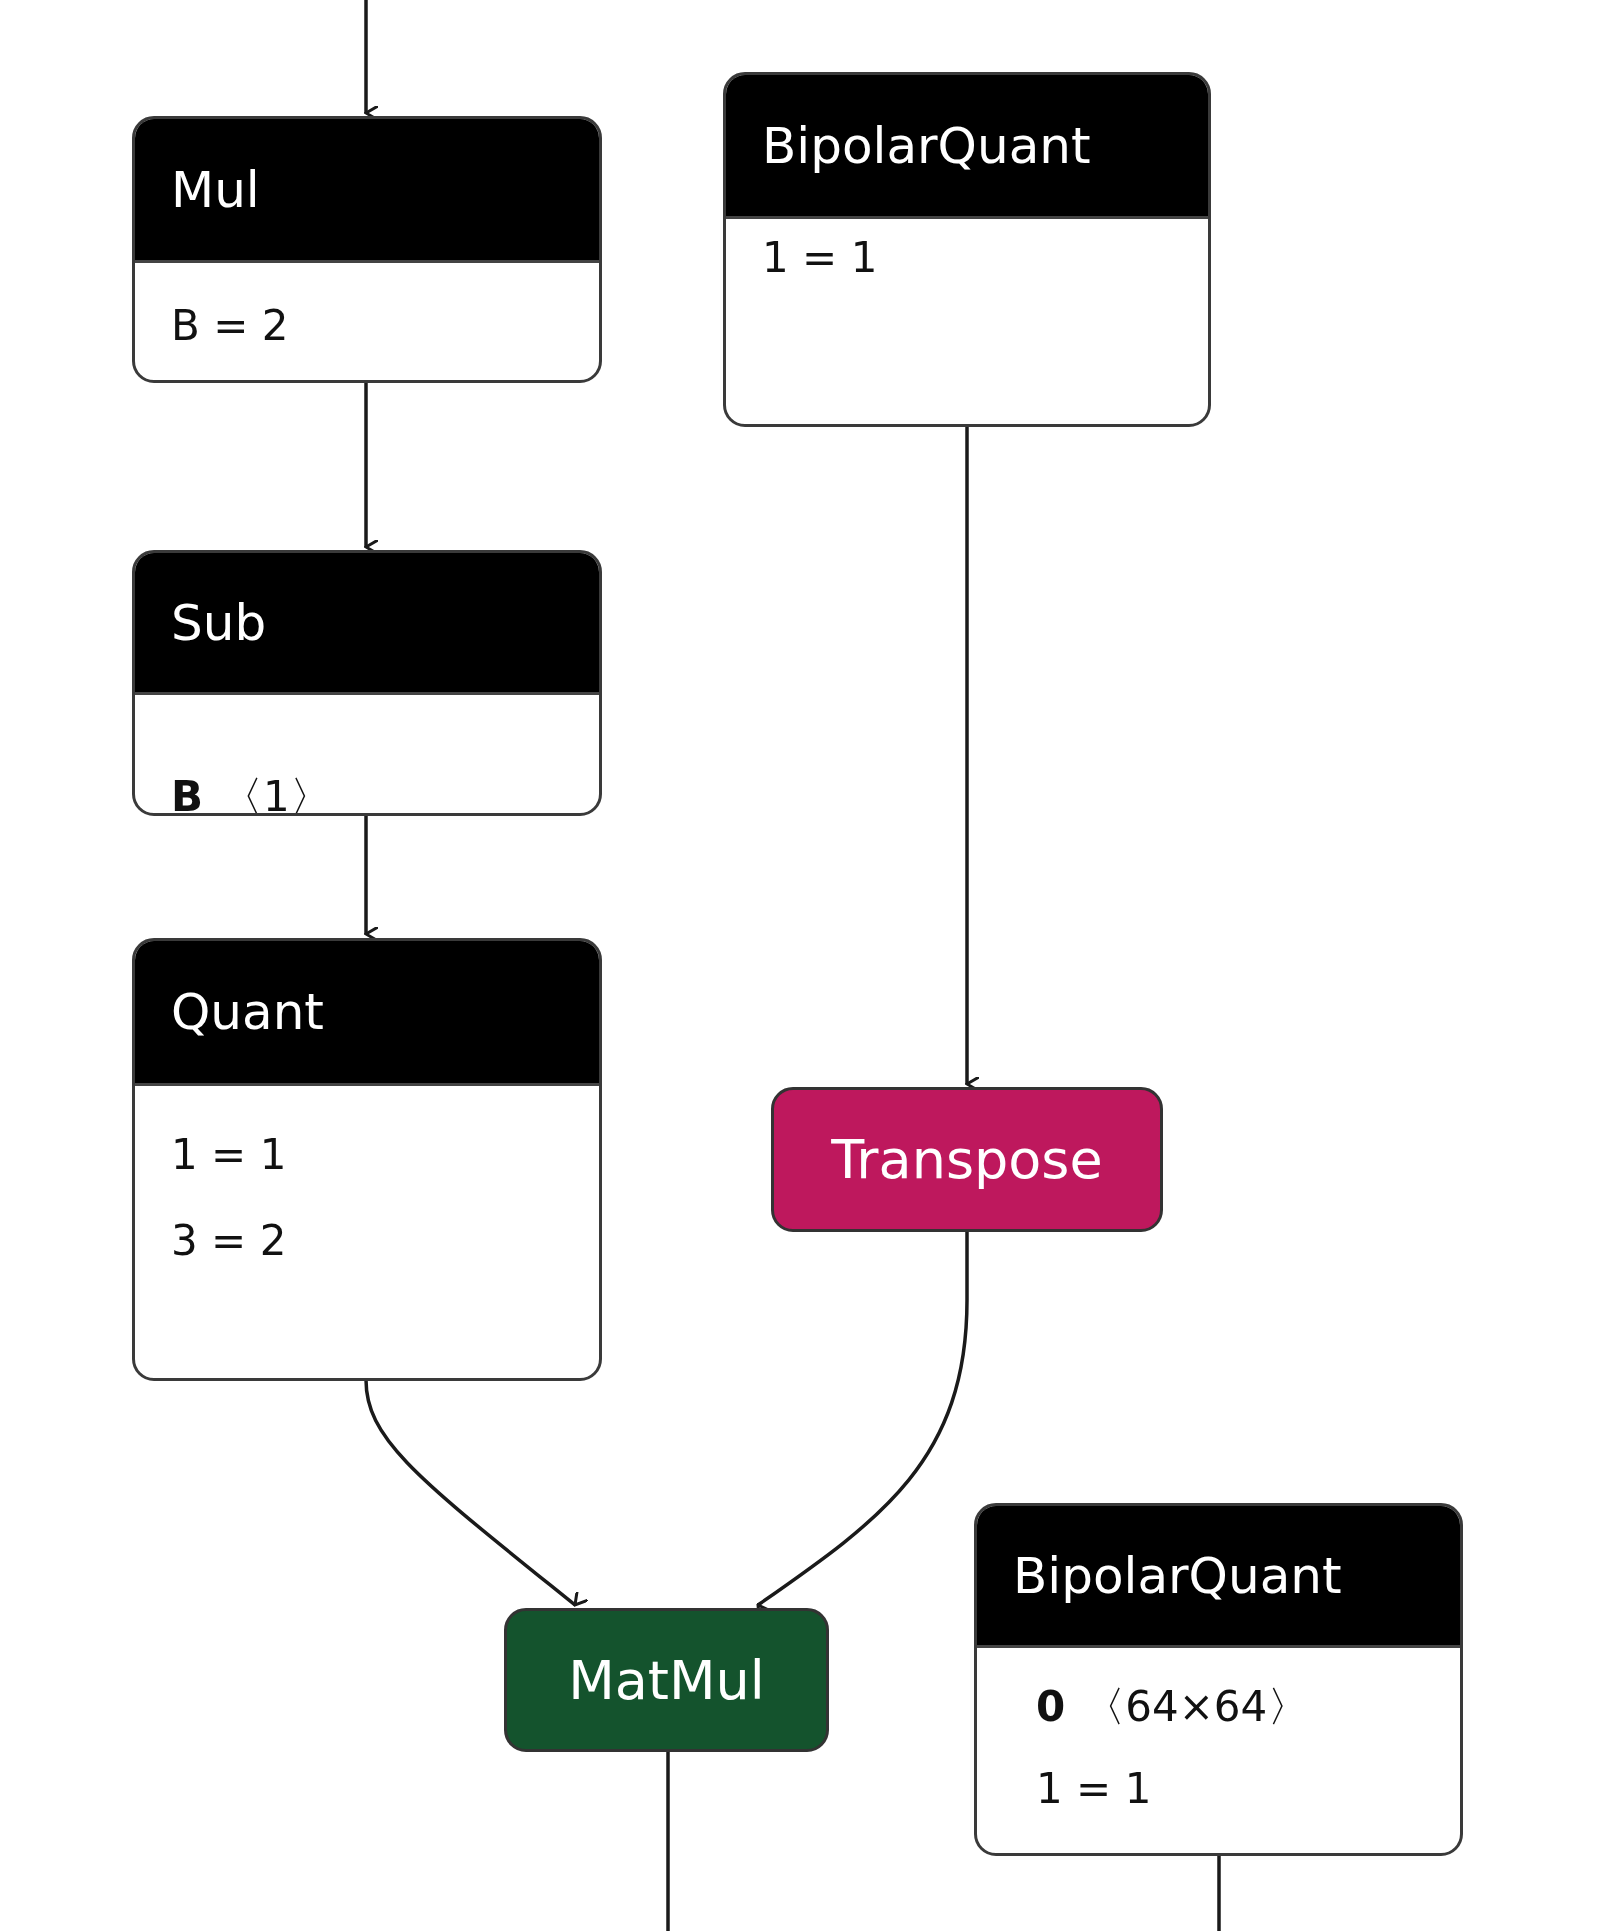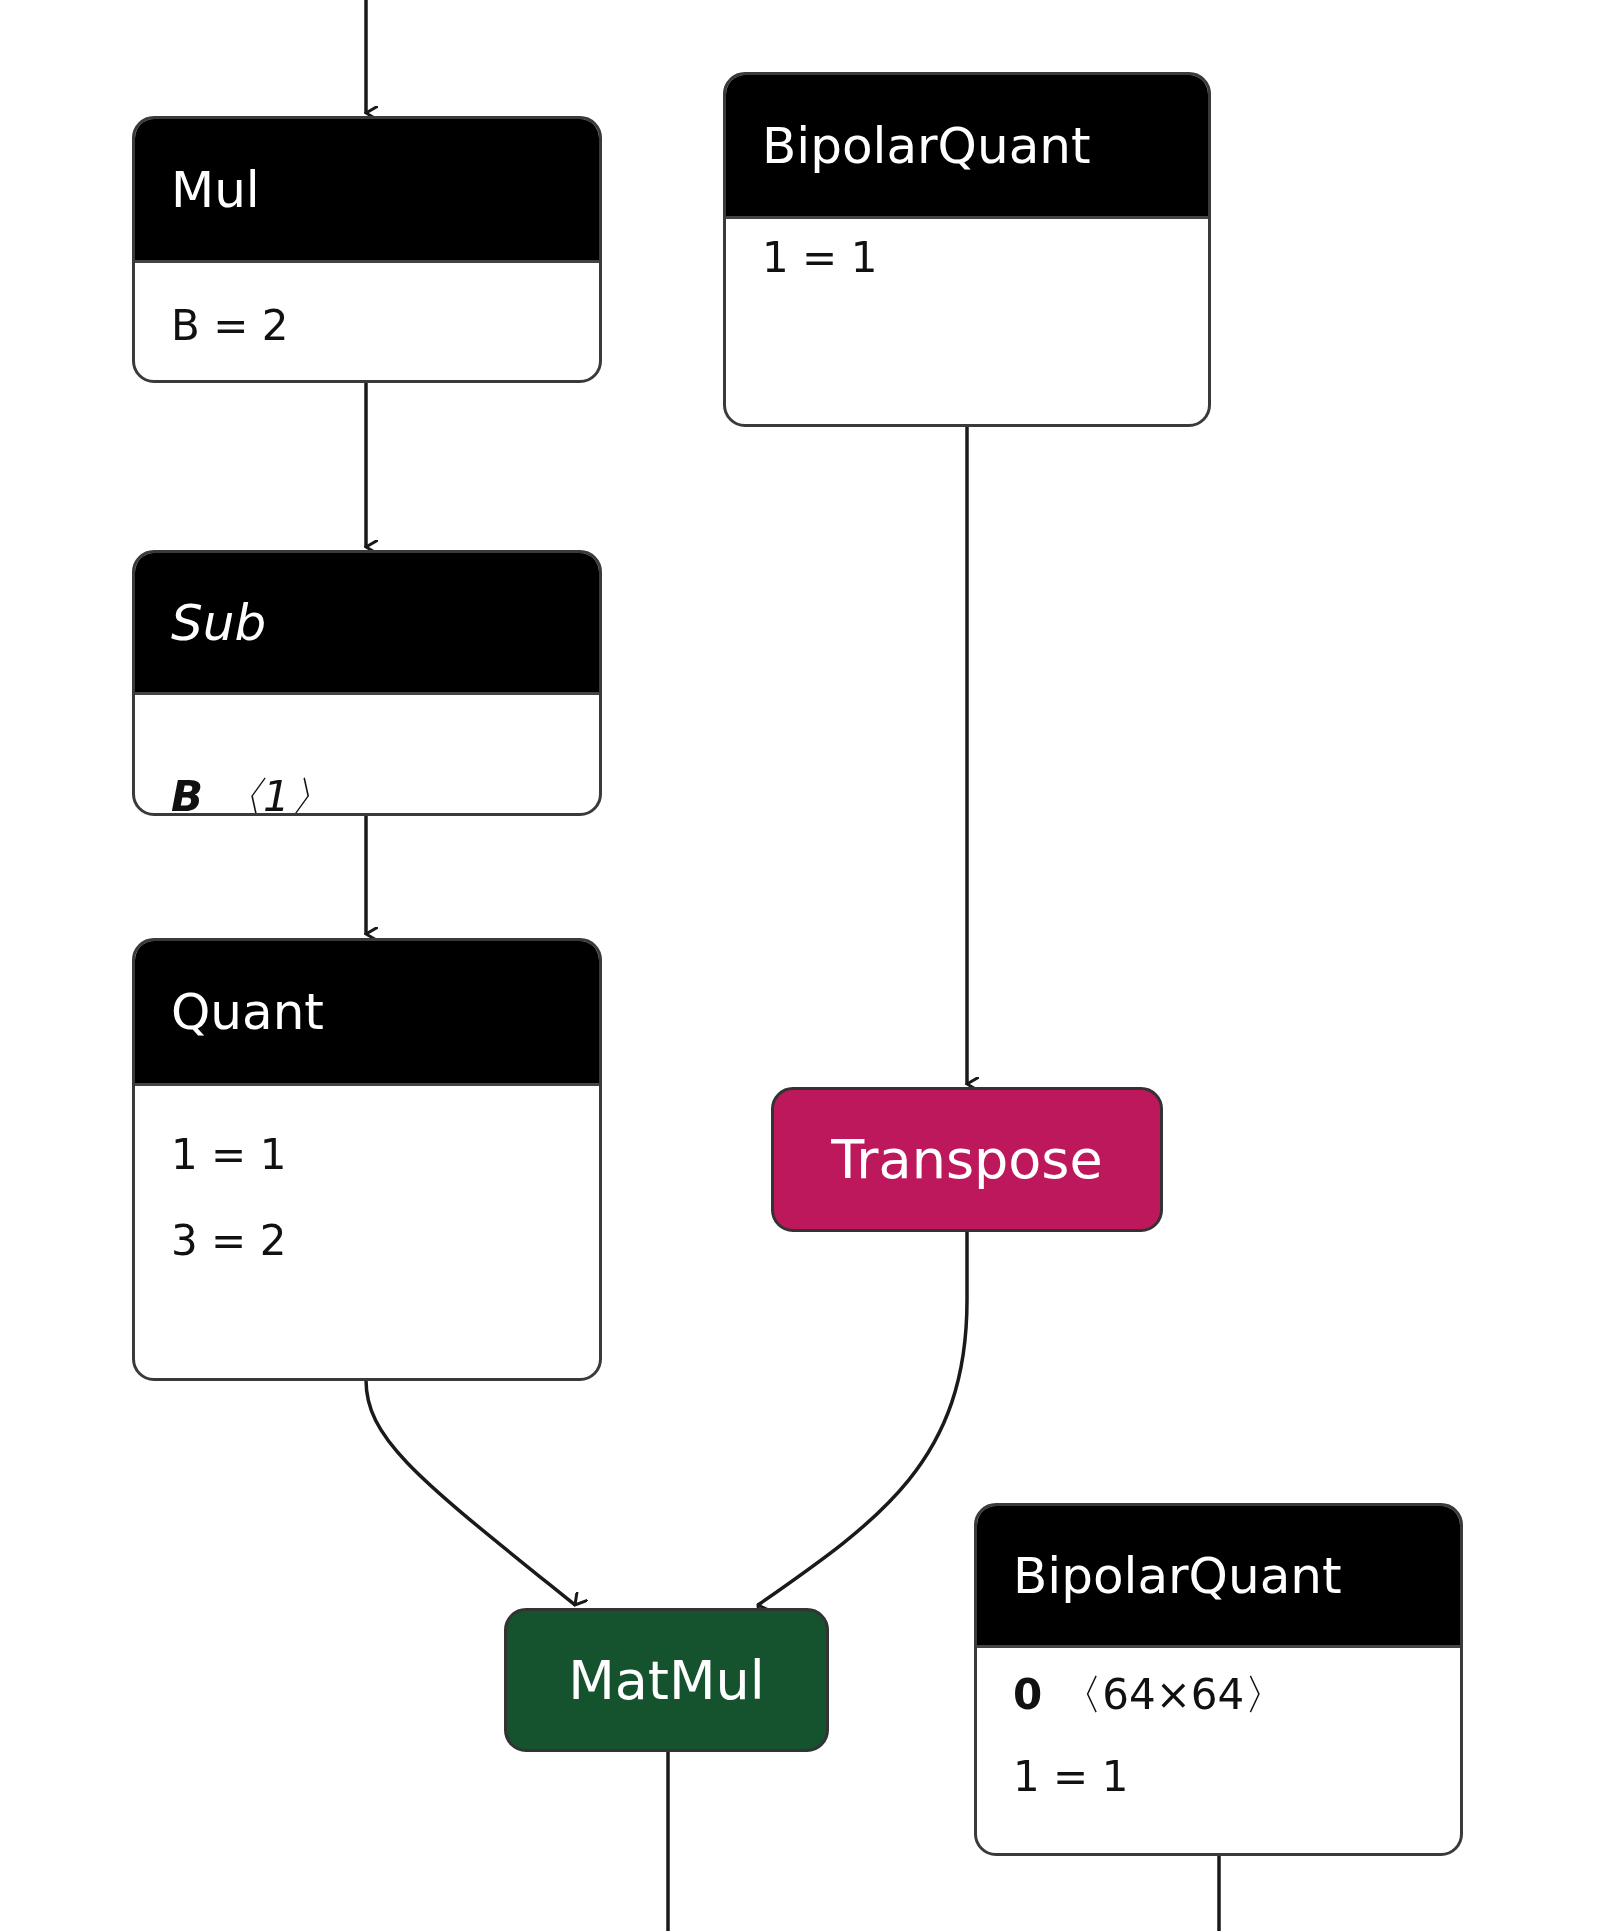--- a/index.html
+++ b/index.html
@@ -44,21 +44,21 @@
   </div>
 </div>
 
 <div class="node" style="left:723px;top:72px;width:488px;height:355px;">
   <div class="hdr" style="height:144px;">BipolarQuant</div>
   <div class="body" style="padding-top:0px;">
     <div class="row" style="margin-top:-4px;"><span>1</span><span> = </span><span>1</span></div>
   </div>
 </div>
 
-<div class="node" style="left:132px;top:550px;width:470px;height:266px;font-style:italic;">
+<div class="node" style="left:132px;top:550px;width:470px;height:266px;">
   <div class="hdr" style="height:142px;">Sub</div>
   <div class="body" style="padding-top:16px;margin-top:43px;">
     <div class="row"><b>B</b><span>〈1〉</span></div>
   </div>
 </div>
 
 <div class="node" style="left:132px;top:938px;width:470px;height:443px;">
   <div class="hdr" style="height:145px;">Quant</div>
   <div class="body" style="padding-top:26px;">
     <div class="row"><span>1</span><span> = </span><span>1</span></div>
@@ -69,17 +69,17 @@
 <div class="pill" style="left:771px;top:1087px;width:392px;height:145px;background:#be185d;">
   <span>Transpose</span>
 </div>
 
 <div class="pill" style="left:504px;top:1608px;width:325px;height:144px;background:#14532d;">
   <span>MatMul</span>
 </div>
 
 <div class="node" style="left:974px;top:1503px;width:489px;height:353px;">
   <div class="hdr" style="height:142px;">BipolarQuant</div>
-  <div class="body" style="padding-top:4px;">
+  <div class="body" style="padding-top:16px;margin-left:23px;">
     <div class="row"><b>0</b><span>〈64×64〉</span></div>
     <div class="row" style="margin-top:-4px;"><span>1</span><span> = </span><span>1</span></div>
   </div>
 </div>
 
 </body></html>

